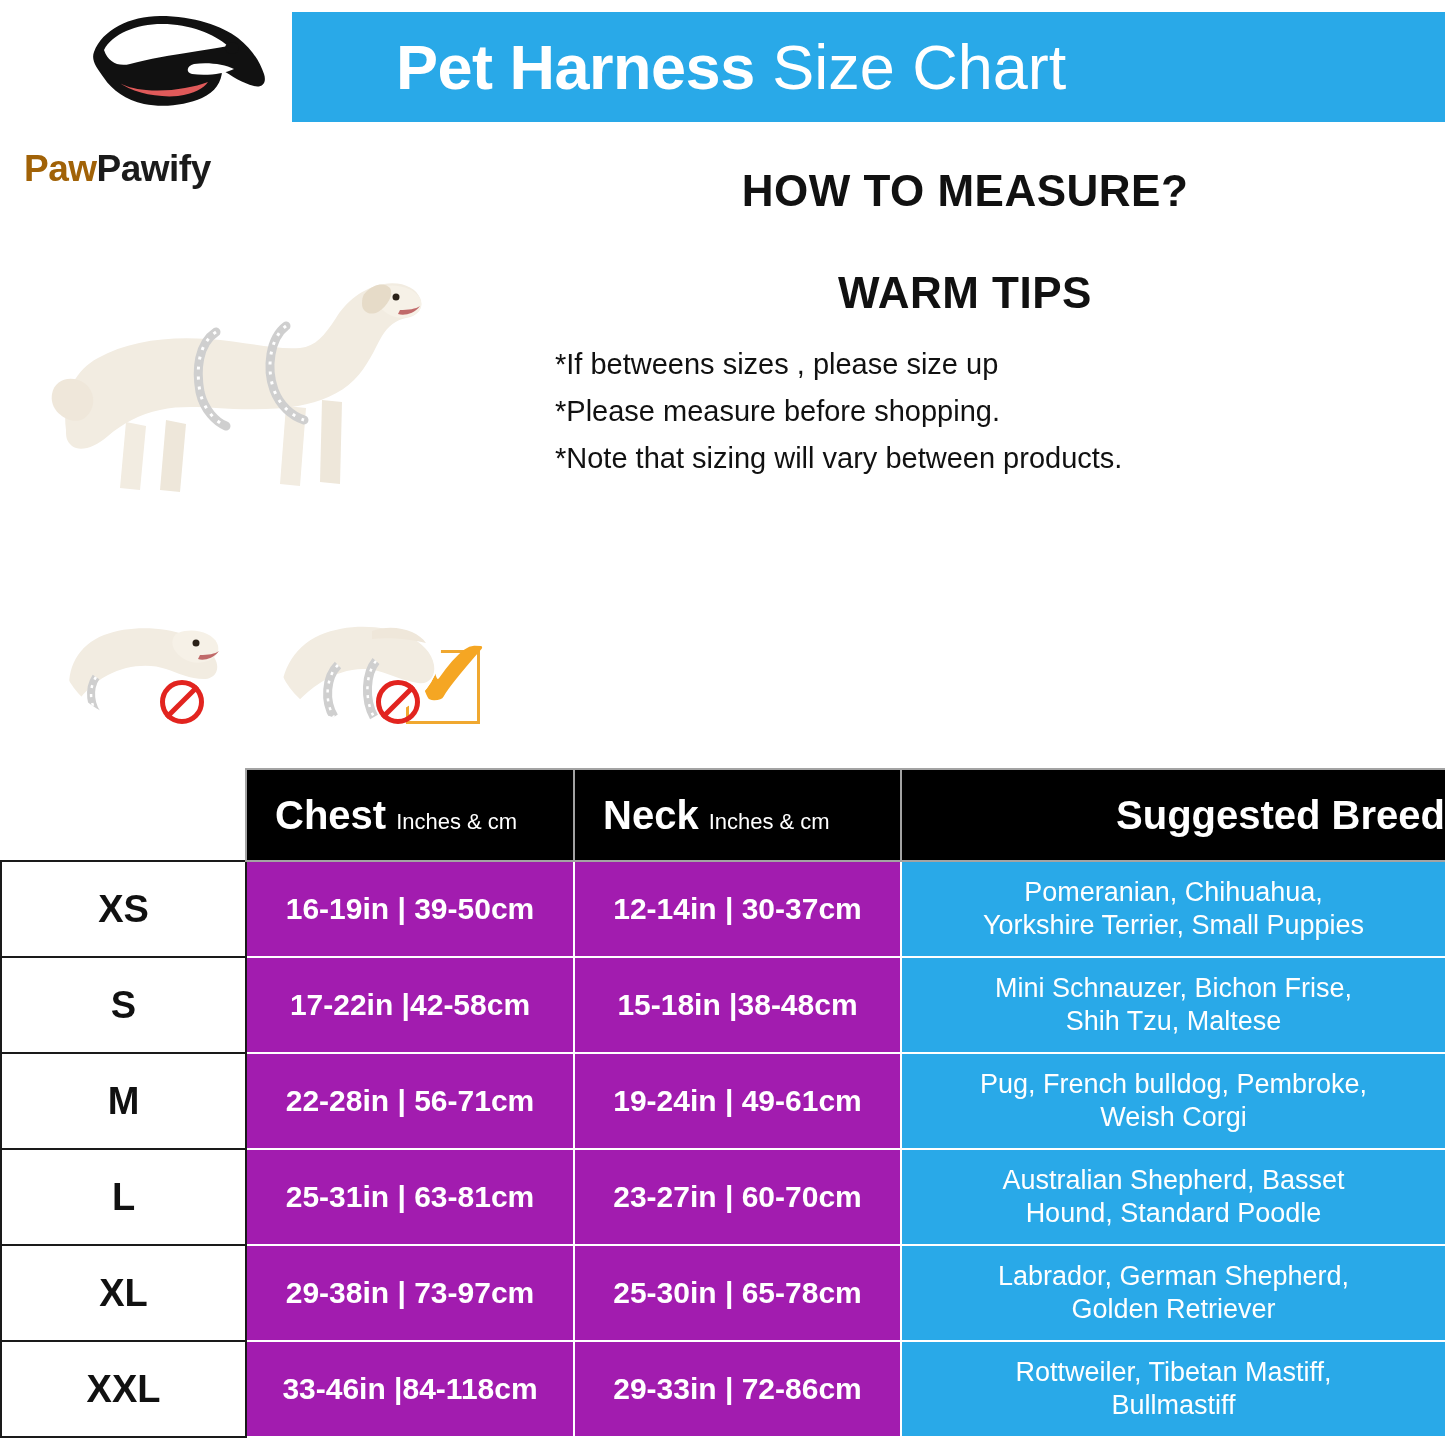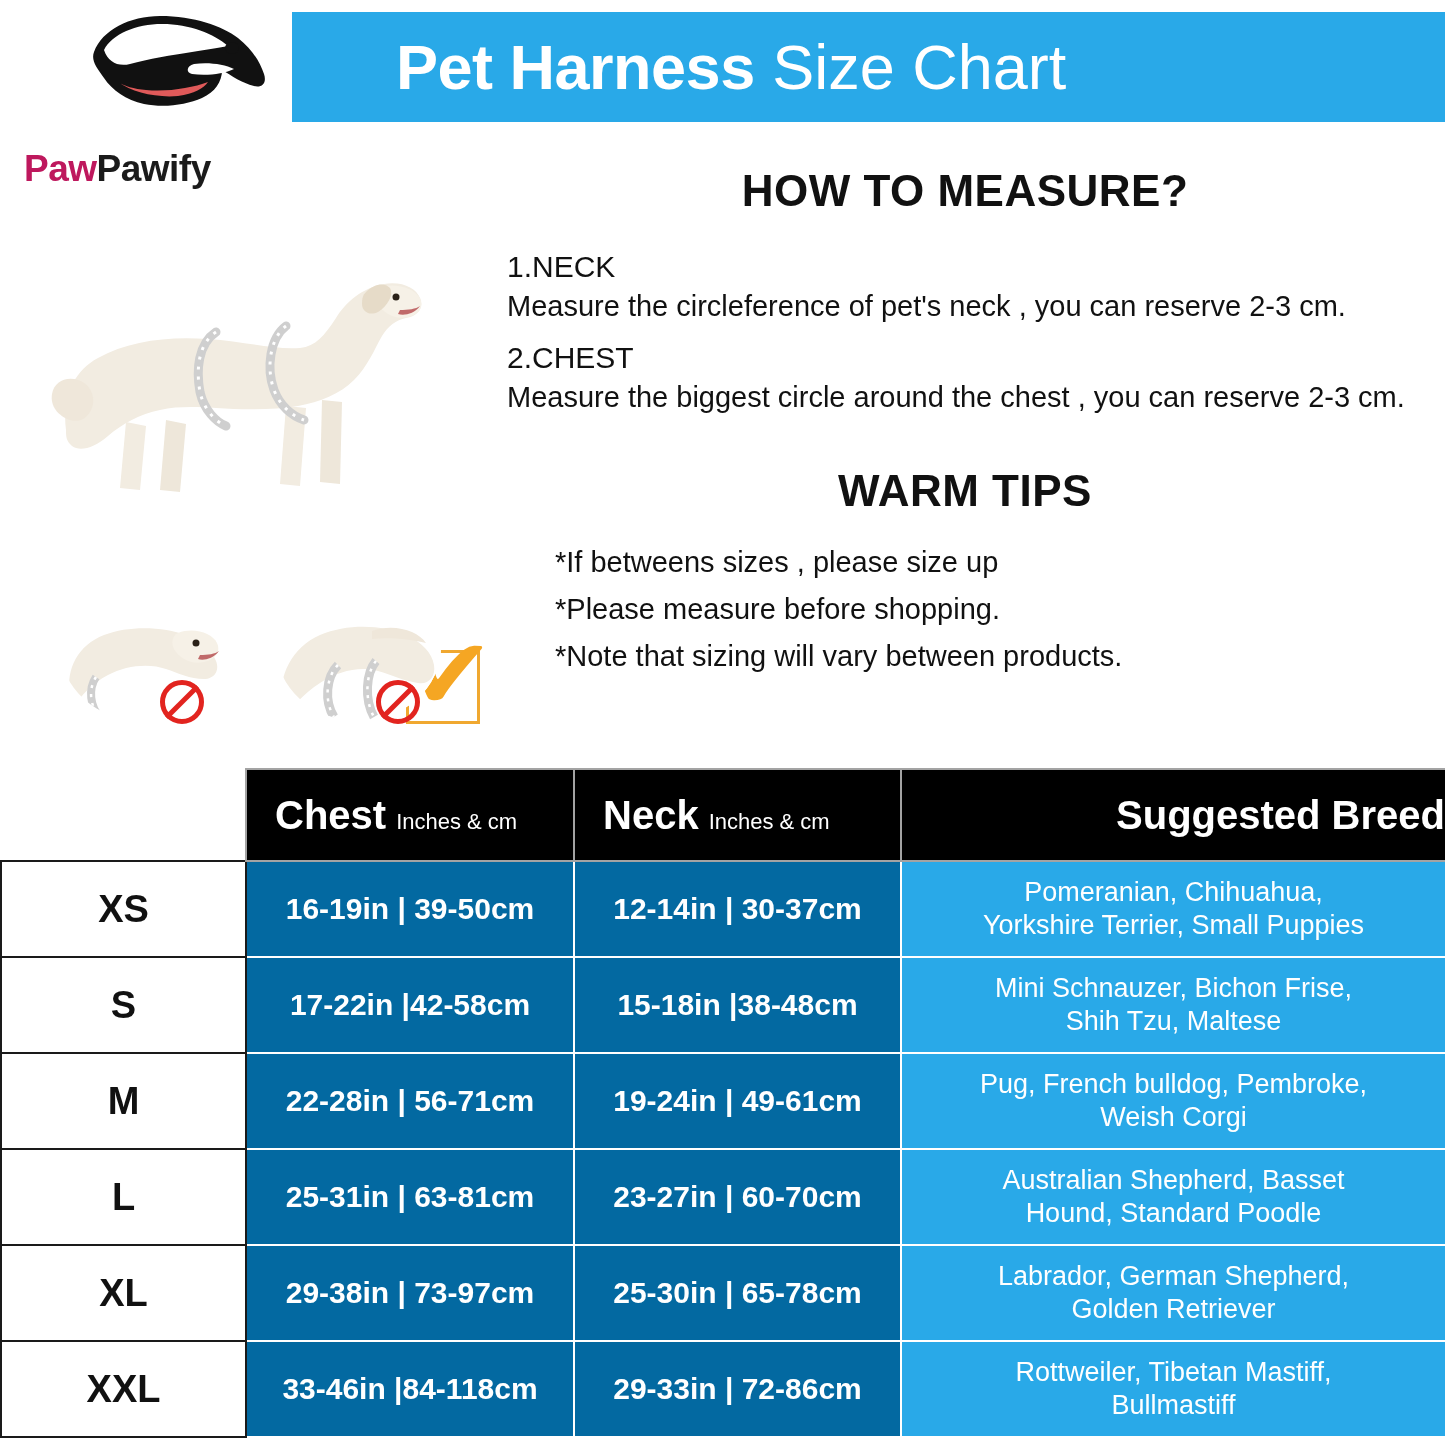--- a/index.html
+++ b/index.html
@@ -24,21 +24,21 @@
   .header-title .b { font-weight: bold; color: #ffffff; letter-spacing: -0.5px; }
   .header-title .l { font-weight: normal; color: #ffffff; letter-spacing: 0px; }
 
   
   .logo-block { position: absolute; left: 10px; top: 8px; width: 280px; height: 185px; }
   .logo-dog { position: absolute; left: 72px; top: 4px; width: 190px; height: 118px; }
   .logo-text {
     position: absolute; left: 14px; top: 140px;
     font-size: 37px; font-weight: bold; letter-spacing: -0.5px; white-space: nowrap;
   }
-  .logo-text .paw1 { color: #be185d; }
+  .logo-text .paw1 { color: #a16207; }
   .logo-text .paw2 { color: #1b1b1b; }
 
   
   .photo-area { position: absolute; left: 18px; top: 225px; width: 470px; height: 515px; }
 
   .main-dog-wrap { position: absolute; left: 30px; top: 15px; width: 380px; height: 300px; }
 
   .check-box {
     position: absolute; left: 388px; top: 425px; width: 74px; height: 74px;
     border: 3px solid #f0a830;
@@ -99,21 +99,21 @@
   .th-main { font-size: 40px; font-weight: bold; }
   .th-sub { font-size: 22px; font-weight: normal; margin-left: 10px; }
   thead th.breed { text-align: right; padding-left: 0; }
 
   tbody td { border: 2px solid #ffffff; vertical-align: middle; height: 96px; }
   td.size {
     background: #ffffff; color: #111; font-size: 38px; font-weight: bold;
     text-align: center; border: 2px solid #1a1a1a;
   }
   td.val {
-    background: #0369a1; color: #ffffff; font-size: 30px; font-weight: bold;
+    background: #a21caf; color: #ffffff; font-size: 30px; font-weight: bold;
     text-align: center;
   }
   td.breed {
     background: #29a9e8; color: #ffffff; font-size: 27px;
     text-align: center; line-height: 1.22; padding: 0 12px;
   }
 </style>
 </head>
 <body>
 
@@ -218,26 +218,20 @@
       </svg>
     </div>
 
     <div class="no-sign one"></div>
     <div class="no-sign two"></div>
   </div>
 
   <div class="right-text">
     <div class="h2">HOW TO MEASURE?</div>
 
-    <div class="measure-list">
-      <div class="m-head">1.NECK</div>
-      <div class="m-body">Measure the circleference of pet's neck , you can reserve 2-3 cm.</div>
-      <div class="m-head">2.CHEST</div>
-      <div class="m-body last">Measure the biggest circle around the chest , you can reserve 2-3 cm.</div>
-    </div>
 
     <div class="h2 warm">WARM TIPS</div>
 
     <div class="tips">
       <div class="tip">*If betweens sizes , please size up</div>
       <div class="tip">*Please measure before shopping.</div>
       <div class="tip">*Note that sizing will vary between products.</div>
     </div>
   </div>
 

